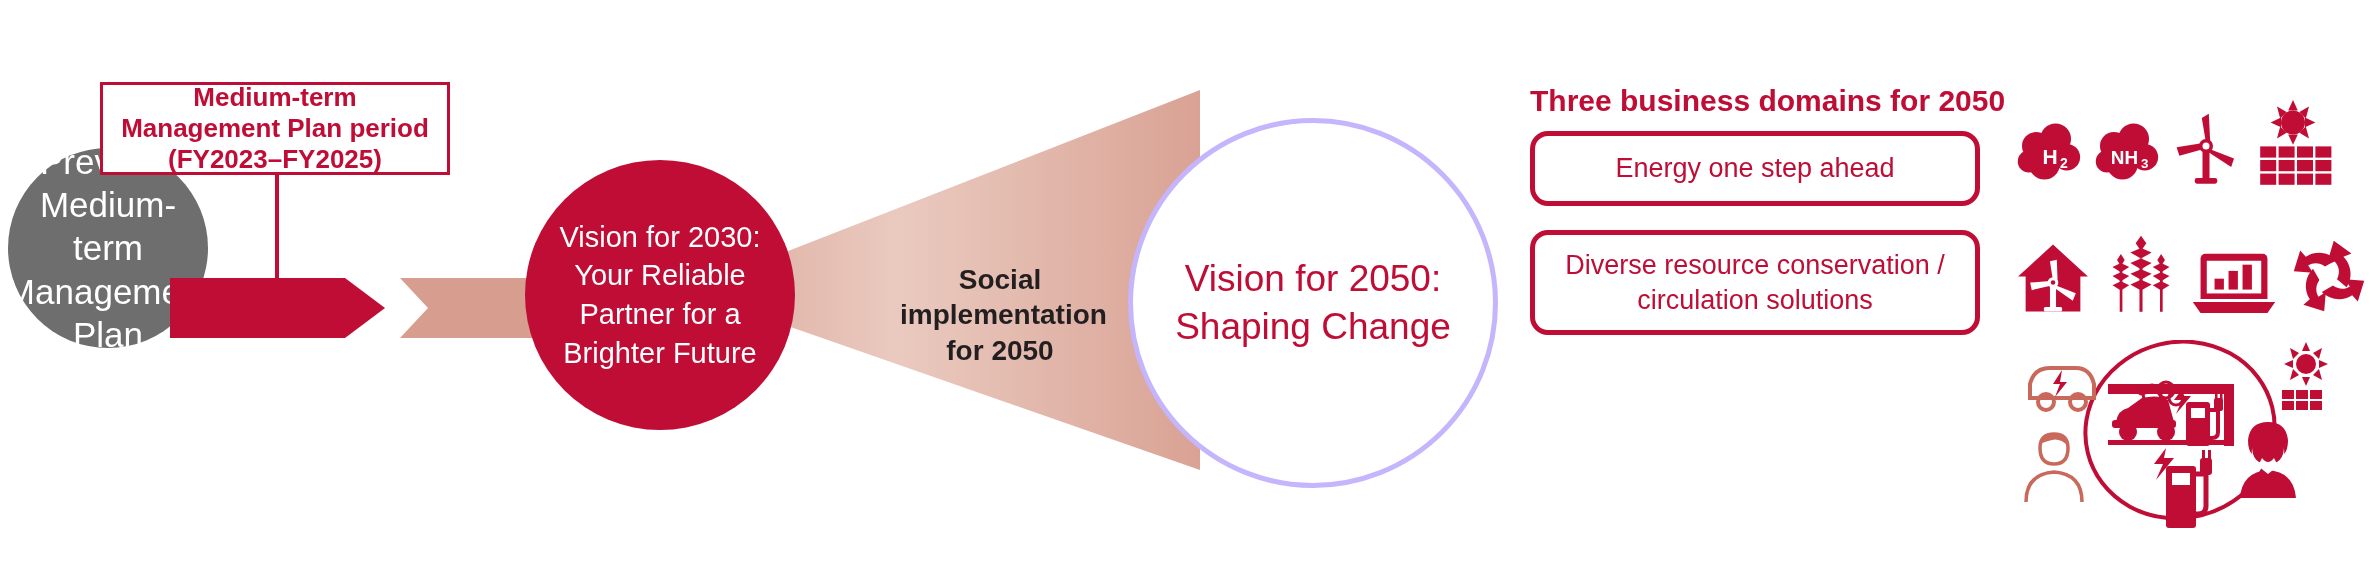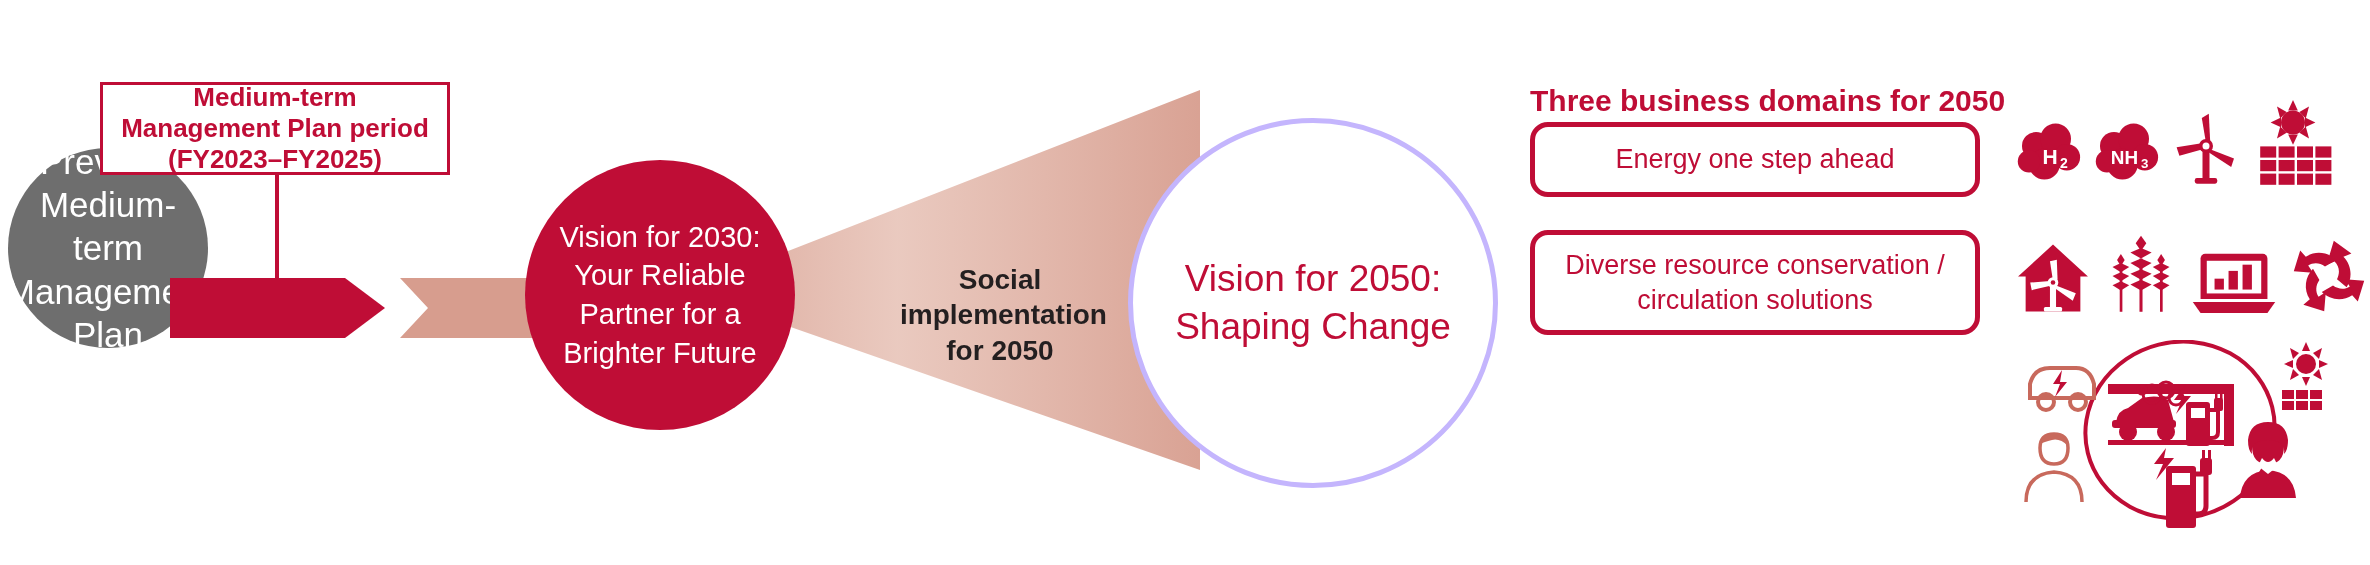--- a/index.html
+++ b/index.html
@@ -95,21 +95,21 @@
   }
   .domain-box{
     position:absolute;left:0;width:450px;
     border:5px solid #bf0d36;border-radius:18px;background:#fff;
     box-sizing:border-box;
     display:flex;align-items:center;justify-content:center;text-align:center;
   }
   .domain-box .lbl{
     color:#bf0d36;font-size:27px;line-height:1.28;white-space:pre-line;
   }
-  #domain-0{top:52px;height:75px;}
+  #domain-0{top:61px;height:75px;}
   #domain-1{top:160px;height:105px;}
   #domain-2{top:295px;height:75px;}
 
   
   .icon-row{position:absolute;display:flex;align-items:flex-end;}
   #icons-energy{left:485px;top:30px;gap:8px;}
   #icons-resource{left:485px;top:160px;gap:12px;}
   #icons-smart{left:470px;top:270px;}
 
   .ic{display:block;}

